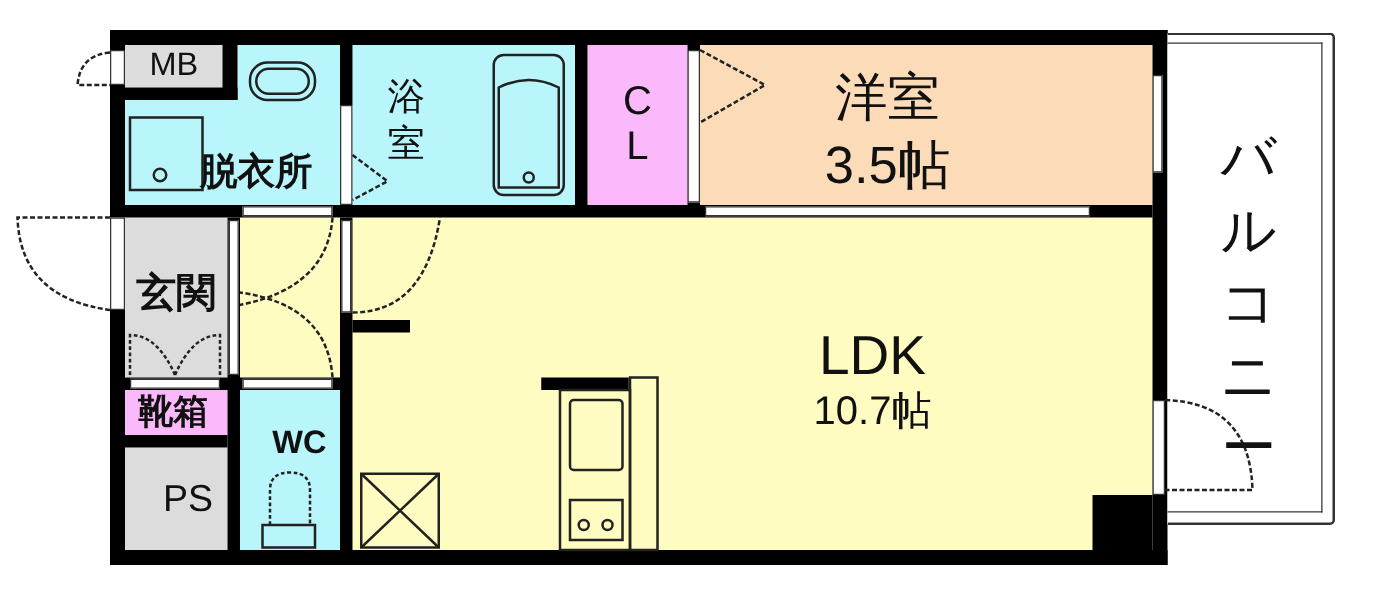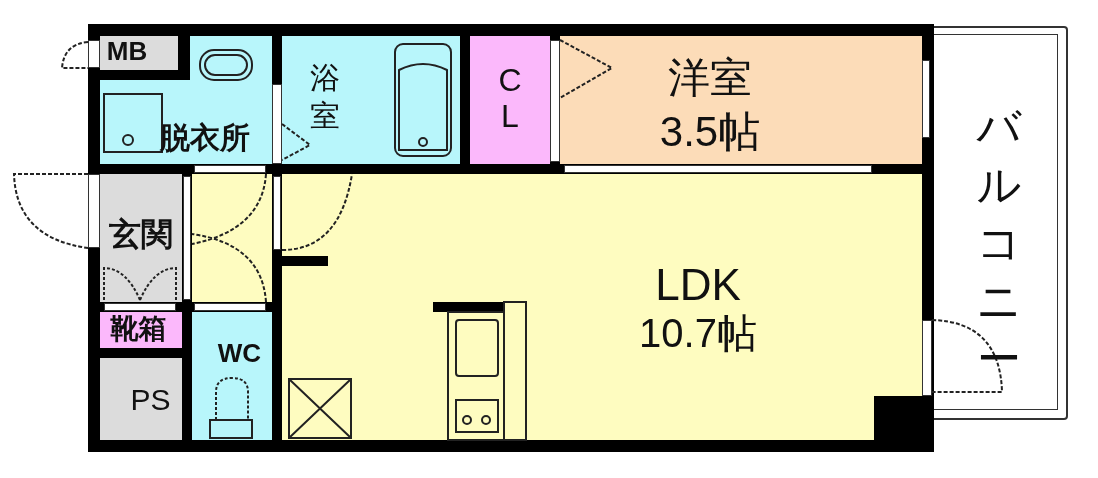--- a/index.html
+++ b/index.html
@@ -96,33 +96,33 @@
     <rect x="504" y="302" width="22" height="138"></rect>
     <rect x="456" y="320" width="42" height="56" rx="3"></rect>
     <rect x="456" y="400" width="42" height="32"></rect>
     <circle cx="467" cy="420" r="4"></circle>
     <circle cx="486" cy="420" r="4"></circle>
 
     <path d="M932 320 Q1000 322 1002 392 L932 392" stroke-dasharray="4 2"></path>
   </g>
 </svg>
 
-<div class="room-label" style="left:92px;top:38px;width:70px;font-size:26px;font-weight:bold;">MB</div>
+<div class="room-label" style="left:104px;top:38px;width:70px;font-size:26px;">MB</div>
 <div class="room-label" style="left:160px;top:122px;font-size:30px;font-weight:bold;">脱衣所</div>
 <div class="room-label" style="left:310px;top:62px;font-size:30px;">浴</div>
 <div class="room-label" style="left:310px;top:100px;font-size:30px;">室</div>
 <div class="room-label" style="left:470px;top:64px;width:80px;font-size:32px;">C</div>
 <div class="room-label" style="left:470px;top:100px;width:80px;font-size:32px;">L</div>
 <div class="room-label" style="left:640px;top:56px;width:140px;font-size:42px;">洋室</div>
 <div class="room-label" style="left:640px;top:110px;width:140px;font-size:42px;">3.5帖</div>
 <div class="room-label" style="left:964px;top:98px;width:70px;font-size:44px;line-height:58px;">
   <div>バ</div>
   <div>ル</div>
   <div>コ</div>
   <div>ニ</div>
   <div>ー</div>
 </div>
 <div class="room-label" style="left:100px;top:218px;width:82px;font-size:32px;font-weight:bold;">玄関</div>
 <div class="room-label" style="left:100px;top:314px;width:77px;font-size:28px;font-weight:bold;">靴箱</div>
 <div class="room-label" style="left:192px;top:340px;width:95px;font-size:26px;font-weight:bold;">WC</div>
 <div class="room-label" style="left:100px;top:384px;width:101px;font-size:30px;">PS</div>
 <div class="room-label" style="left:618px;top:262px;width:160px;font-size:44px;">LDK</div>
-<div class="room-label" style="left:608px;top:312px;width:180px;font-size:40px;">10.7帖</div>
+<div class="room-label" style="left:608px;top:312px;width:180px;font-size:32px;">10.7帖</div>
 
 </body></html>

